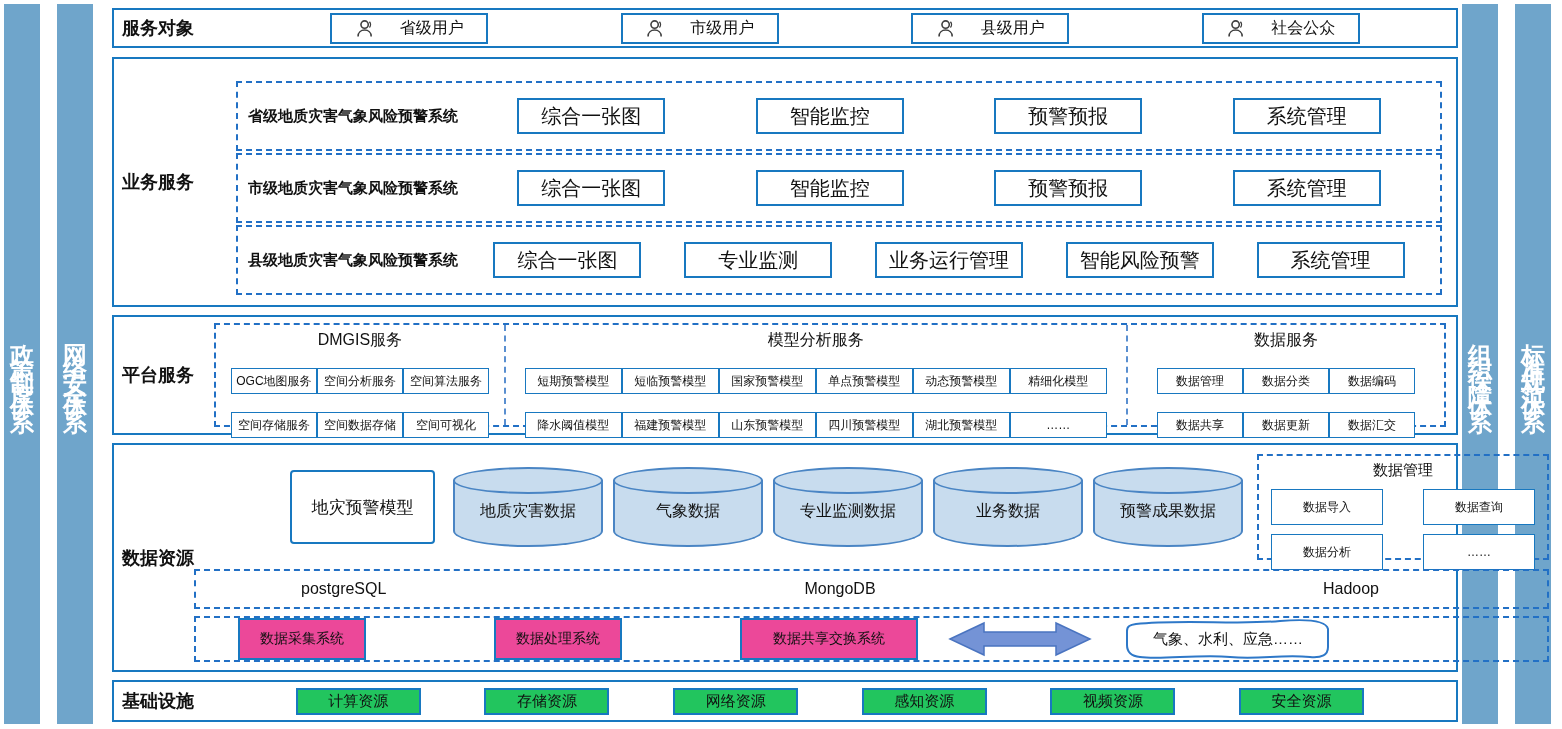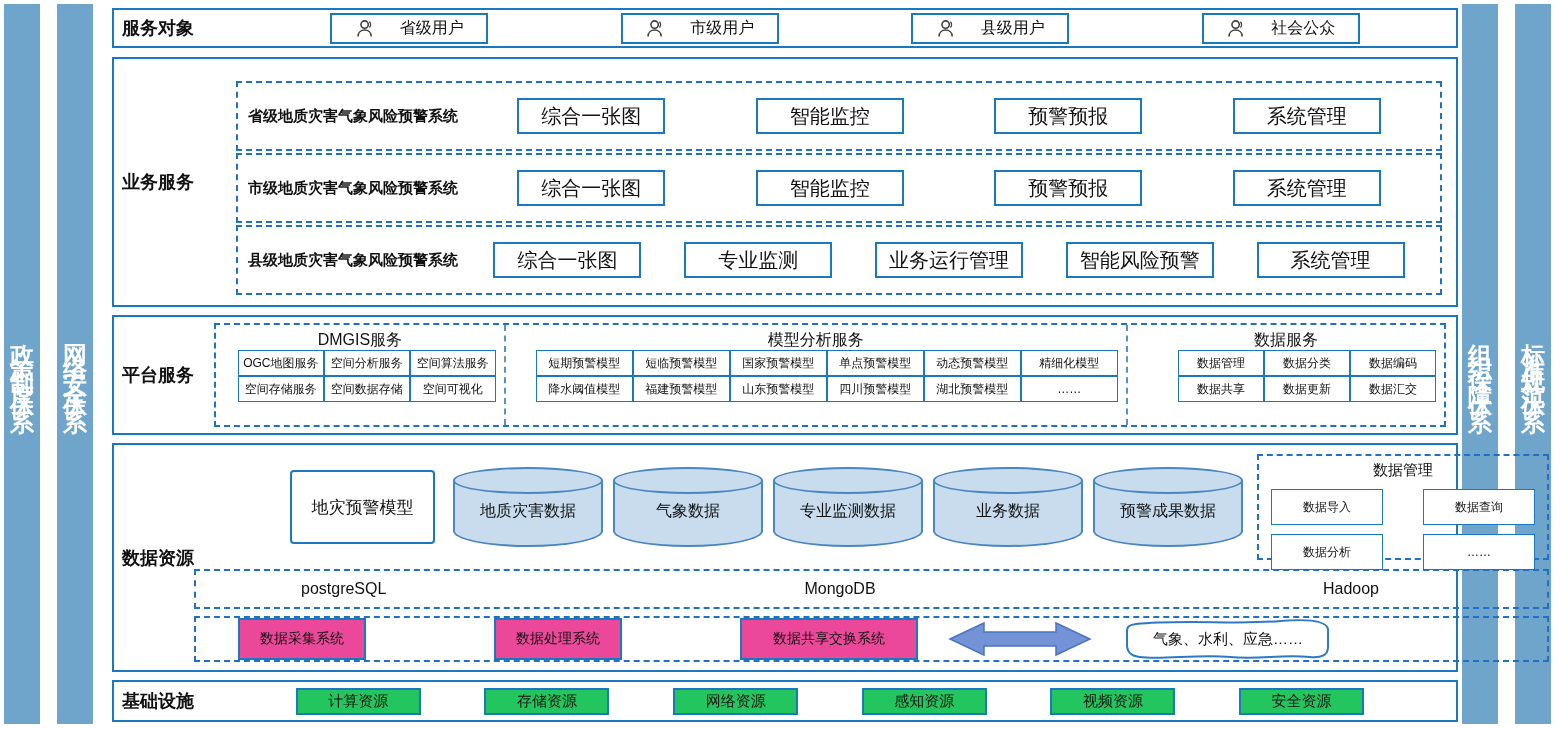--- a/index.html
+++ b/index.html
@@ -35,21 +35,21 @@
 
   
   .sec-platform { height:120px; margin-bottom:8px; }
   .sec-platform .sec-title { width:100px; }
   .plat-wrap { flex:1; border:2px dashed #2270c5; height:104px; margin-right:10px; display:flex; }
   .plat-group { padding:5px 8px 7px; display:flex; flex-direction:column; }
   .plat-group.g1 { flex:288; border-right:2px dashed #5a8fd0; }
   .plat-group.g2 { flex:640; border-right:2px dashed #5a8fd0; }
   .plat-group.g3 { flex:318; }
   .group-title { text-align:center; font-size:16px; line-height:20px; }
-  .mini-row { display:flex; justify-content:flex-end; margin-top:0; }
+  .mini-row { display:flex; justify-content:center; margin-top:18px; }
   .mini-box { border:1.5px solid #1878c0; background:#fff; height:26px; display:flex; align-items:center;
               justify-content:center; font-size:12px; flex:0 0 86px; }
   .plat-group.g2 .mini-box { flex:0 0 97px; }
 
   
   .sec-data { height:229px; margin-bottom:8px; }
   .sec-data .sec-title { width:100px; }
   .data-area { flex:1; height:100%; padding:6px 10px 8px 0; display:flex; flex-direction:column; }
   .data-top { flex:1; display:flex; align-items:center; }
   .model-box { width:145px; height:74px; border:2.5px solid #1878c0; border-radius:4px; background:#fff;

